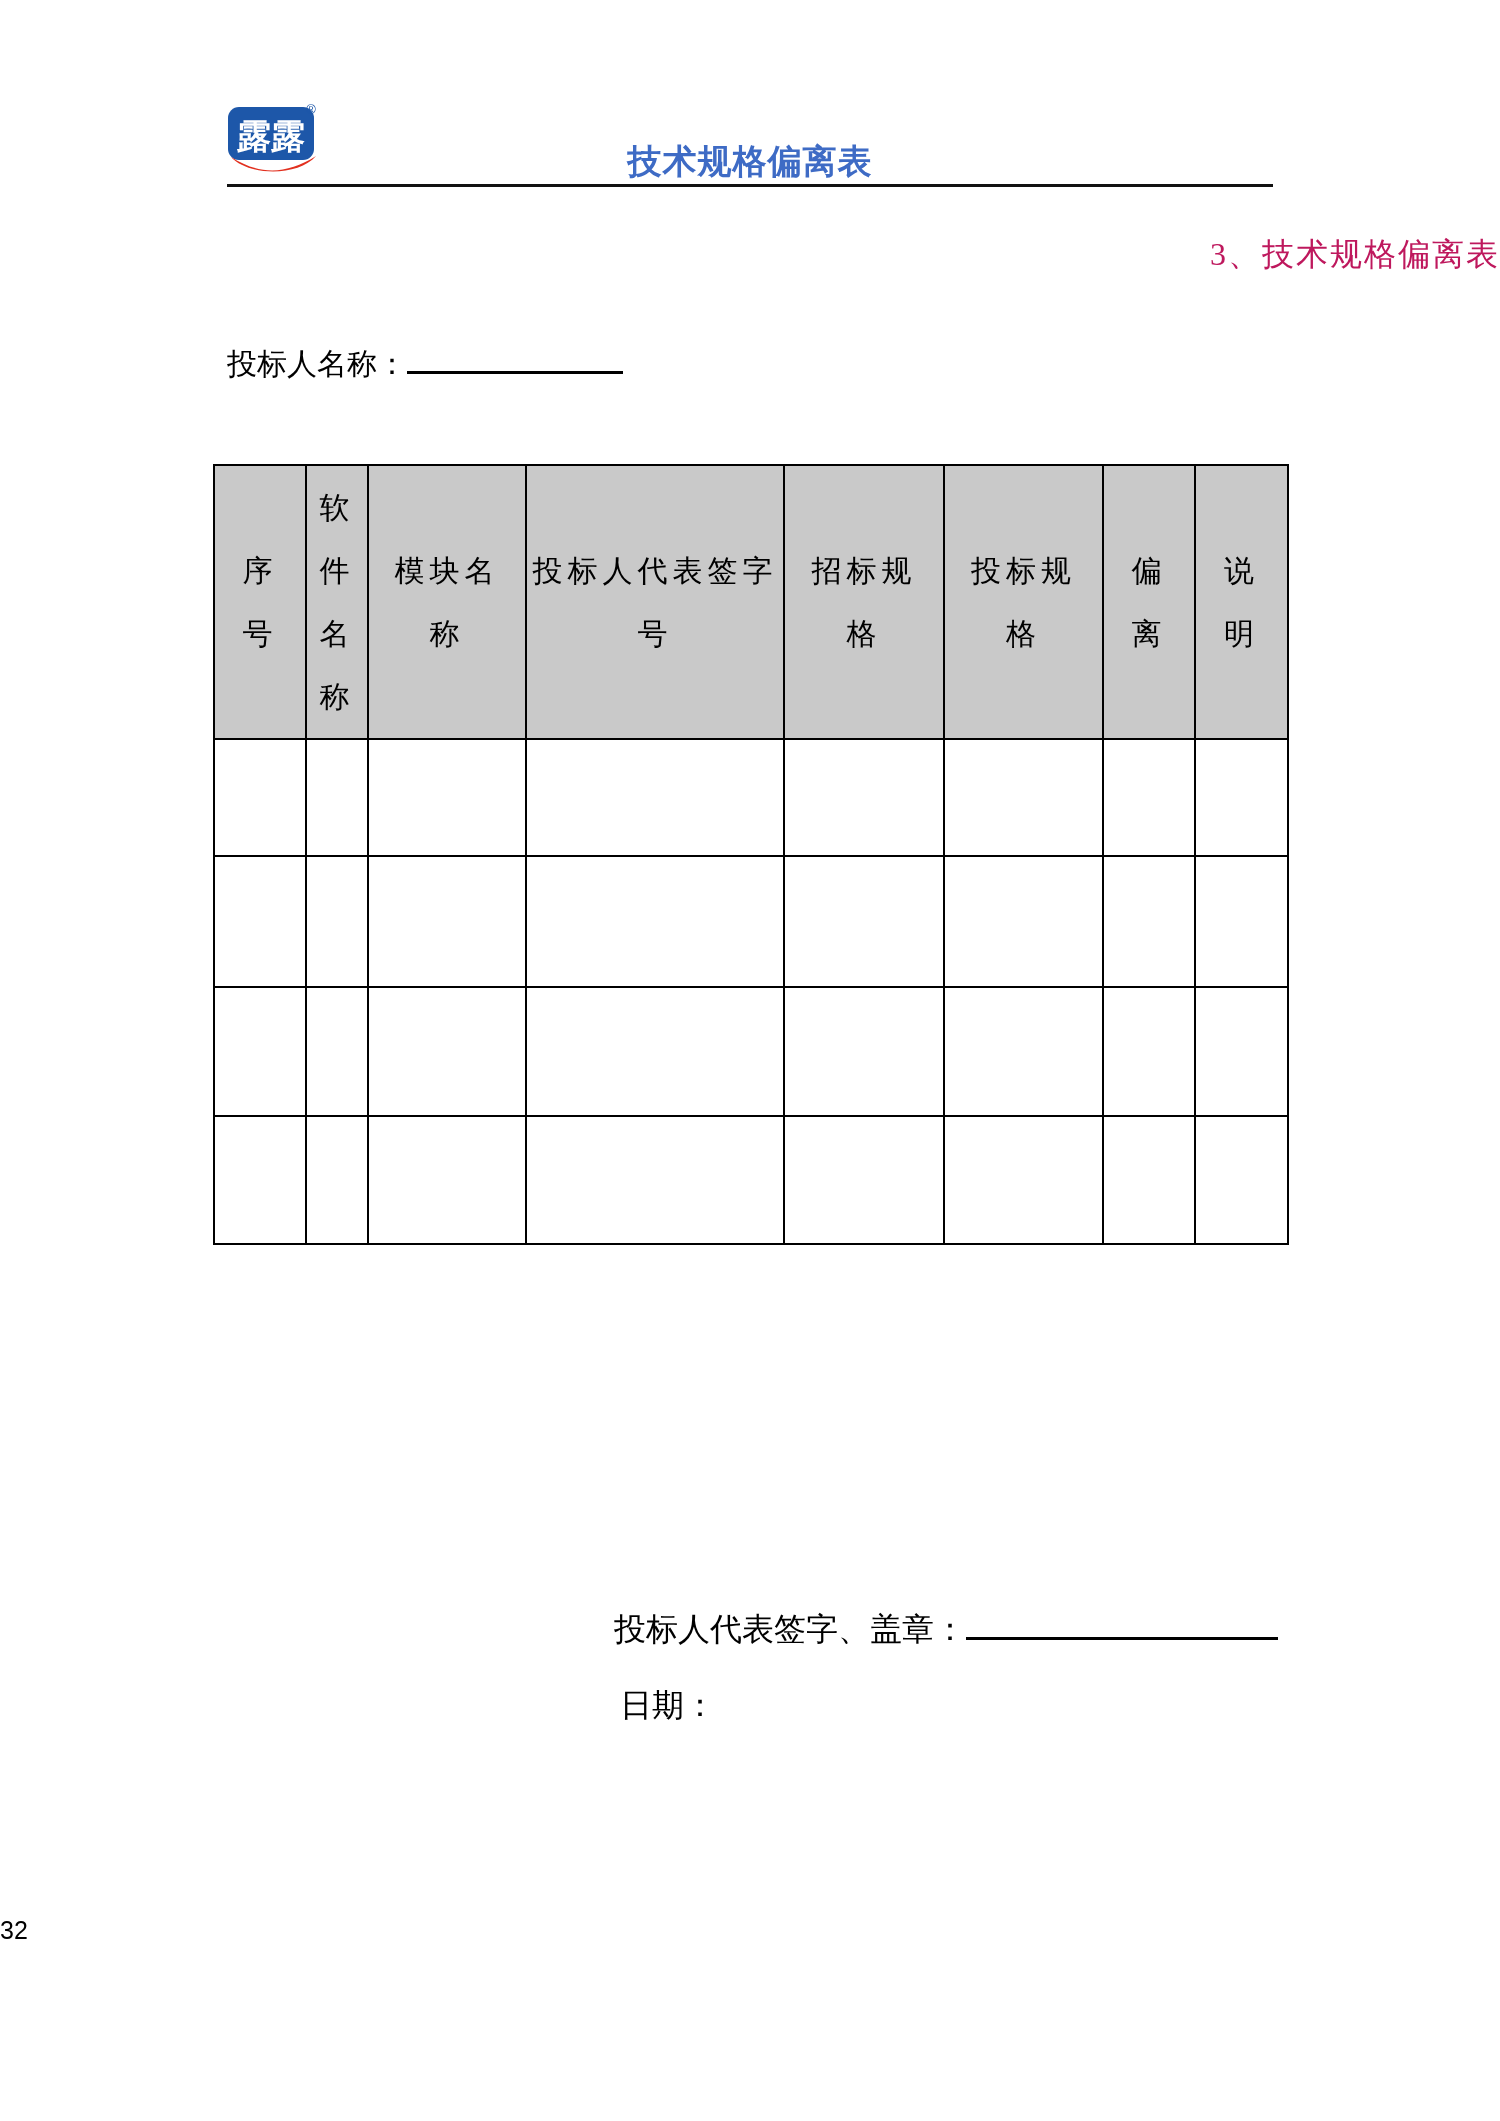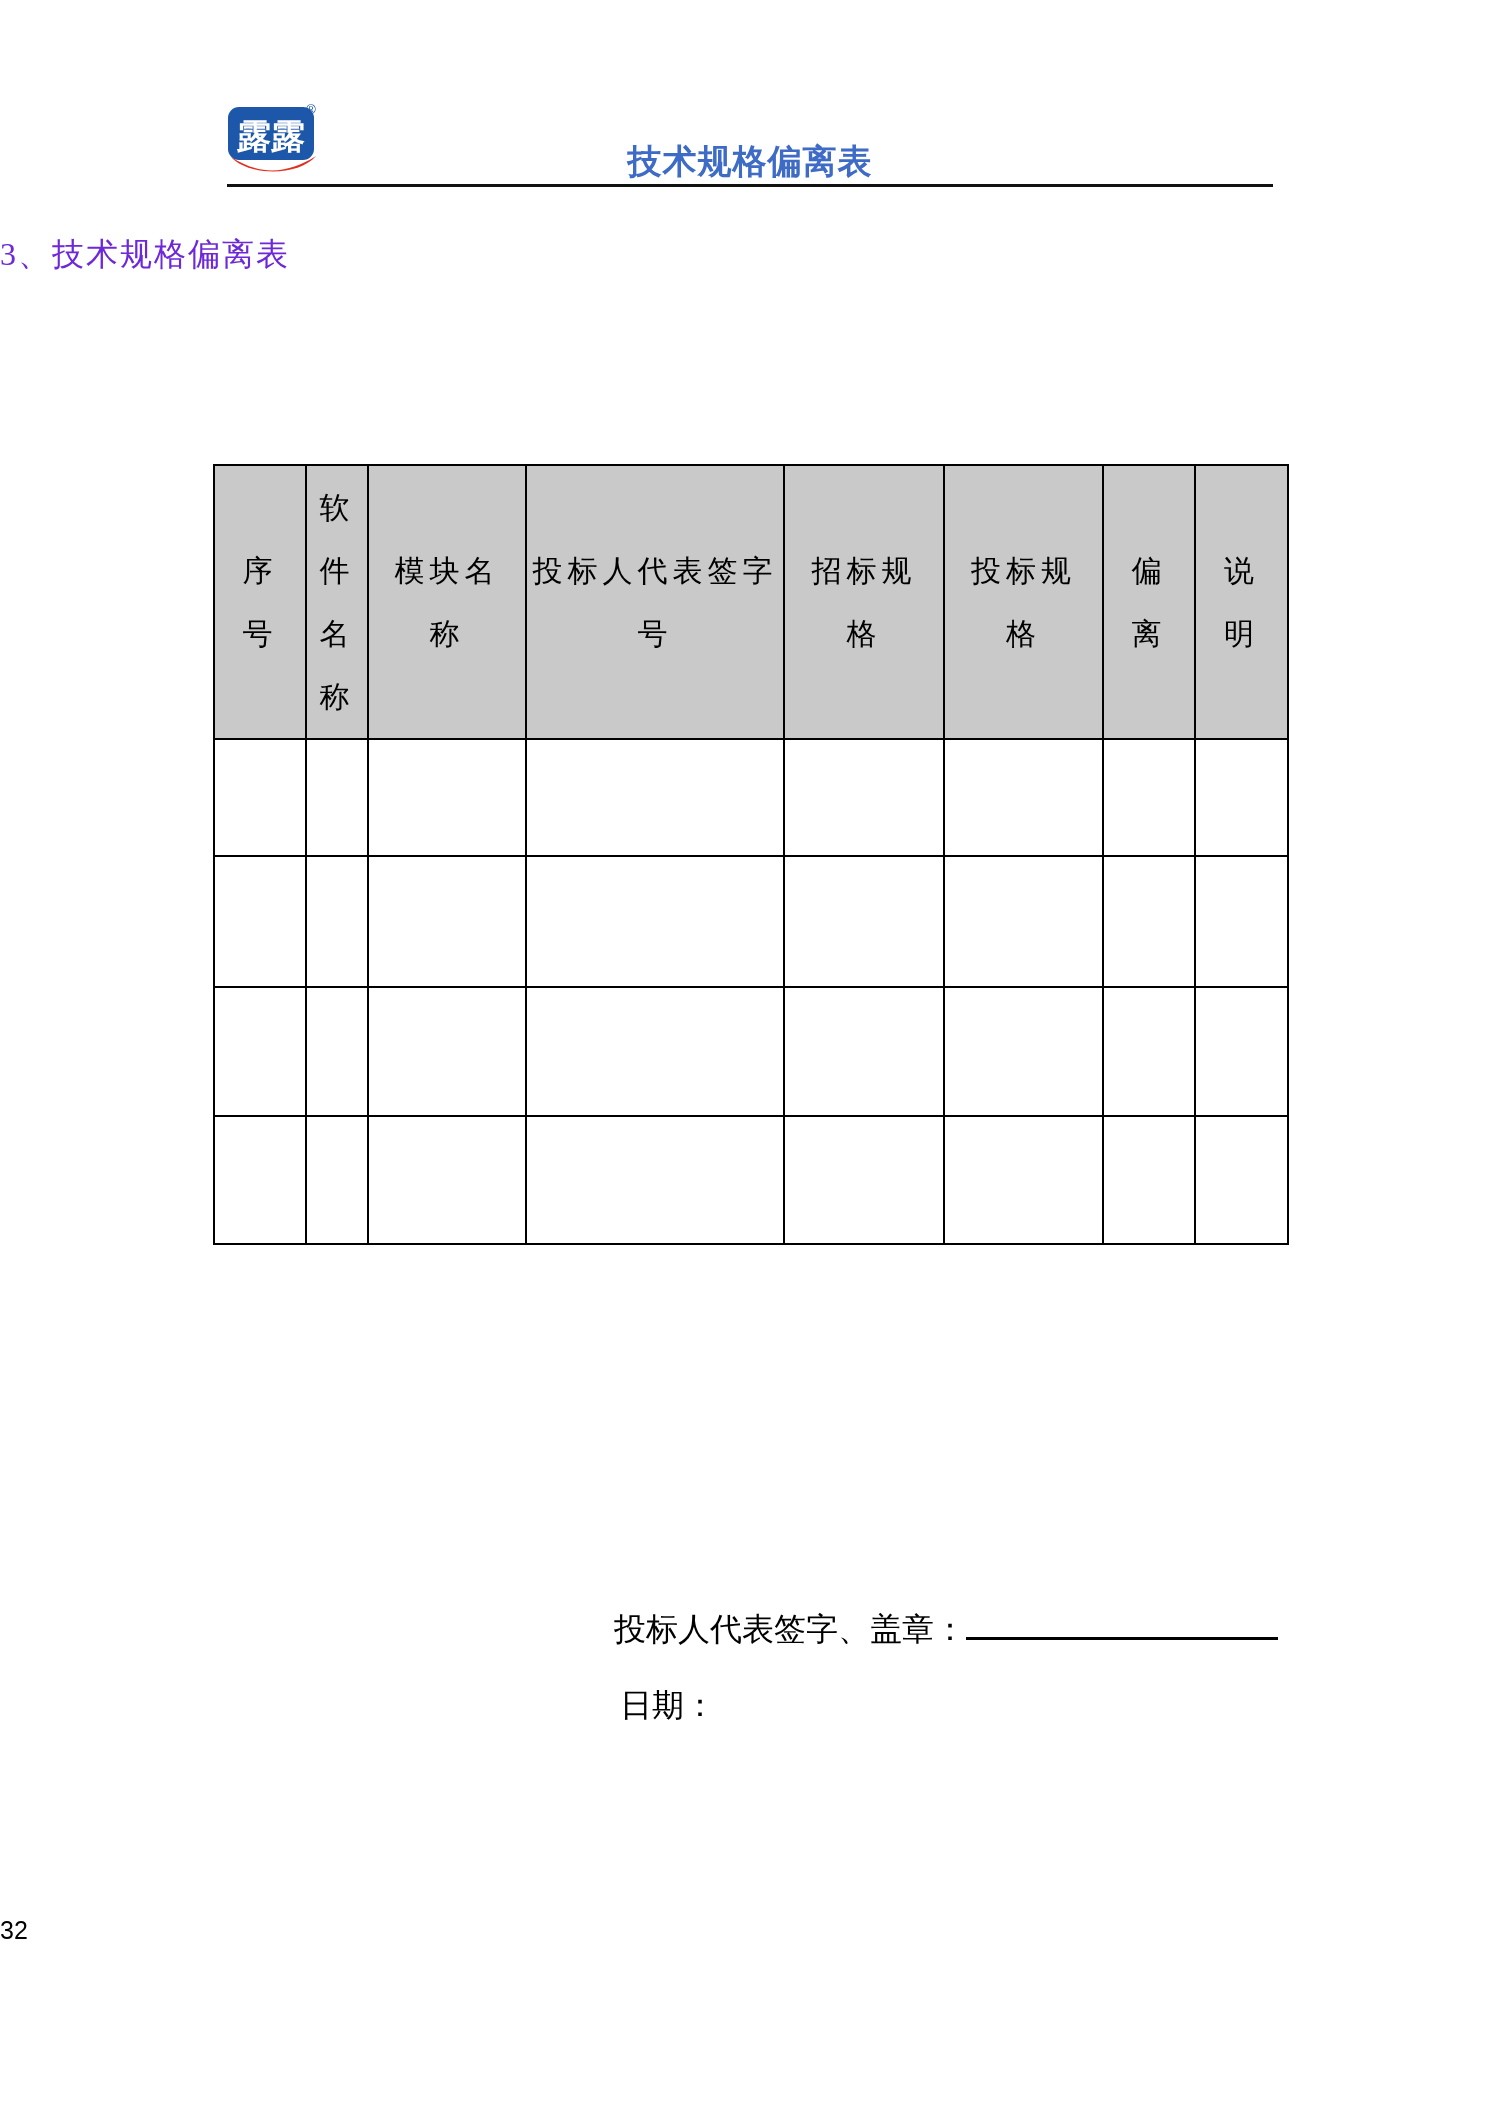--- a/index.html
+++ b/index.html
@@ -14,23 +14,23 @@
   .logo { left:226px; top:101px; width:96px; height:76px; }
   .company-name {
     left:0; top:139px; width:100%; text-align:center;
     font-size:34px; font-weight:bold; color:var(--accent-blue,#3E6BC5);
     letter-spacing:1px;
   }
   .header-rule { left:227px; top:184px; width:1046px; height:3px; background:#111; }
 
   
   .doc-title {
-    left:0; top:233px; width:100%; text-align:left;
+    left:0; top:233px; width:100%; text-align:right;
     font-family:"Liberation Serif","DejaVu Serif",serif;
-    font-size:32px; letter-spacing:2px; color:#6d28d9;
+    font-size:32px; letter-spacing:2px; color:#be185d;
   }
 
   
   .bidder-line { left:227px; top:341px; font-size:30px; }
   .fill-line {
     display:inline-block; border-bottom:3px solid #000; height:1em;
   }
   .w216 { width:216px; }
   .w312 { width:312px; }
 
@@ -80,20 +80,23 @@
       <path d="M5,56 C33,74 60,74 90,55 C72,76 22,75 5,56 Z" style="fill:var(--logo-red,#E2301F)"></path>
     </svg>
   </div>
 
   <div class="abs company-name">技术规格偏离表</div>
 
   <div class="abs header-rule"></div>
 
   <div class="abs doc-title">3、技术规格偏离表</div>
 
+  <div class="abs bidder-line">
+    <span>投标人名称：</span><span class="fill-line w216"></span>
+  </div>
 
   <table class="doc-table">
     <colgroup>
       <col style="width:92px">
         <col style="width:62px">
         <col style="width:158px">
       <col style="width:258px">
         <col style="width:160px">
         <col style="width:159px">
       <col style="width:92px">

